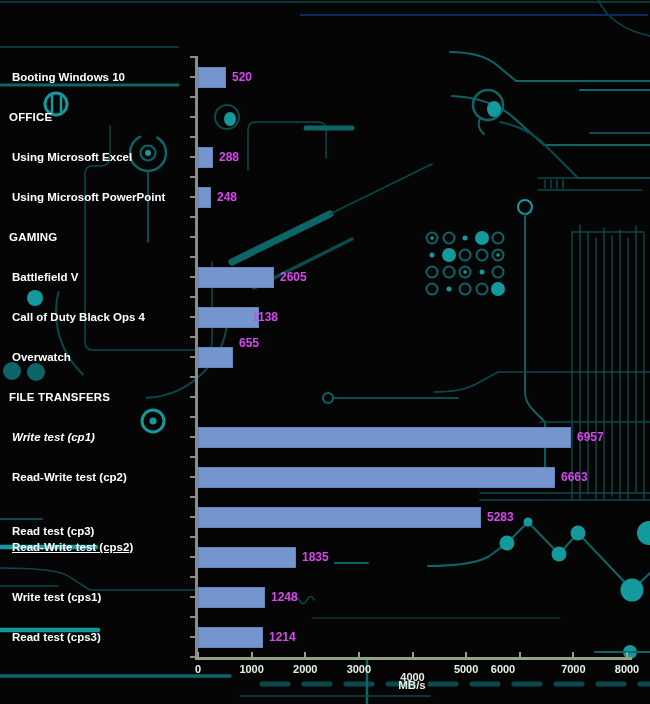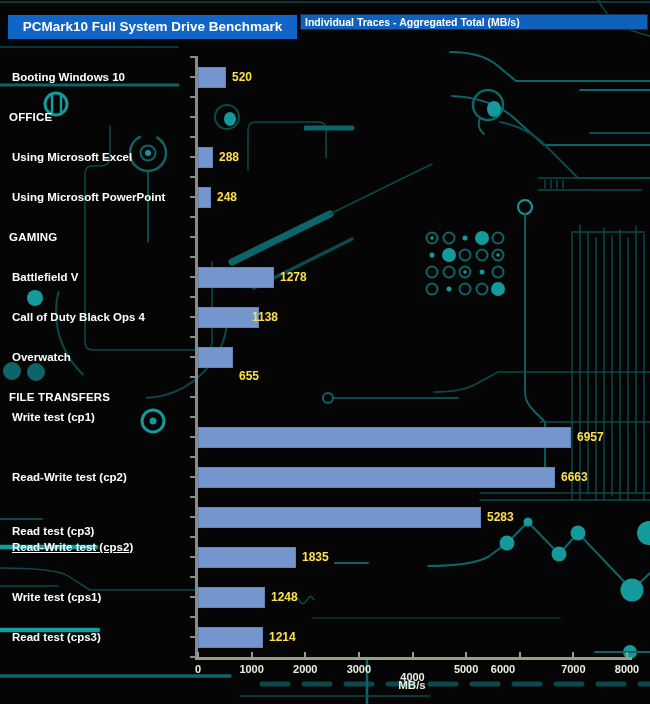--- a/index.html
+++ b/index.html
@@ -23,21 +23,21 @@
   #legend{
     position:absolute;left:300px;top:14px;width:348px;
     border:1px solid #0c2a5e;box-sizing:border-box;
   }
   .legend-top{background:var(--legend-blue-bg);color:#fff;font-size:10.5px;line-height:13px;padding:1px 0 0 4px;white-space:nowrap;}
   .legend-bottom{background:var(--legend-white-bg);color:#000;font-size:10.5px;line-height:13px;padding:1px 0 0 4px;white-space:nowrap;}
 
   .row-label{position:absolute;left:12px;height:21px;line-height:21px;font-size:11.5px;color:var(--label-text);white-space:nowrap;}
   .row-label.group{left:9px;letter-spacing:.2px;}
   .bar{position:absolute;height:21px;background:var(--bar-fill);border:1px solid var(--bar-edge);box-sizing:border-box;}
-  .bar-value{position:absolute;height:21px;line-height:21px;font-size:12px;color:#fde047;white-space:nowrap;}
+  .bar-value{position:absolute;height:21px;line-height:21px;font-size:12px;color:#d946ef;white-space:nowrap;}
 
   #vaxis{position:absolute;left:195px;top:56px;width:3px;height:604px;background:var(--axis-gray);}
   .vtick{position:absolute;left:190px;width:5px;height:2px;background:var(--axis-gray);}
   #haxis{position:absolute;left:195px;top:657px;width:437px;height:3px;background:var(--axis-sage);}
   .xtick{position:absolute;top:652px;width:2px;height:5px;background:var(--axis-sage);}
   .xtick-label{position:absolute;top:663px;transform:translateX(-50%);font-size:11px;color:var(--tick-text);}
   #xlabel{position:absolute;top:679px;left:412px;transform:translateX(-50%);font-size:11.5px;color:var(--tick-text);}
 </style>
 </head>
 <body>
@@ -153,29 +153,29 @@
       <div class="row-label group" style="top: 107px;">OFFICE</div>
       <div class="row-label" style="top: 147px;">Using Microsoft Excel</div>
       <div class="bar" style="left: 198px; top: 147px; width: 15px;"></div>
       <div class="bar-value" style="left: 219px; top: 147px;">288</div>
       <div class="row-label" style="top: 187px;">Using Microsoft PowerPoint</div>
       <div class="bar" style="left: 198px; top: 187px; width: 13px;"></div>
       <div class="bar-value" style="left: 217px; top: 187px;">248</div>
       <div class="row-label group" style="top: 227px;">GAMING</div>
       <div class="row-label" style="top: 267px;">Battlefield V</div>
       <div class="bar" style="left: 198px; top: 267px; width: 76px;"></div>
-      <div class="bar-value" style="left: 280px; top: 267px;">1278</div>
+      <div class="bar-value" style="left: 280px; top: 267px;">2605</div>
       <div class="row-label" style="top: 307px;">Call of Duty Black Ops 4</div>
       <div class="bar" style="left: 198px; top: 307px; width: 61px;"></div>
       <div class="bar-value" style="left: 252px; top: 307px;">1138</div>
       <div class="row-label" style="top: 347px;">Overwatch</div>
       <div class="bar" style="left: 198px; top: 347px; width: 35px;"></div>
-      <div class="bar-value" style="left: 239px; top: 366px;">655</div>
+      <div class="bar-value" style="left: 239px; top: 333px;">655</div>
       <div class="row-label group" style="top: 387px;">FILE TRANSFERS</div>
-      <div class="row-label" style="top: 407px;">Write test (cp1)</div>
+      <div class="row-label" style="top: 427px; font-style: italic;">Write test (cp1)</div>
       <div class="bar" style="left: 198px; top: 427px; width: 373px;"></div>
       <div class="bar-value" style="left: 577px; top: 427px;">6957</div>
       <div class="row-label" style="top: 467px;">Read-Write test (cp2)</div>
       <div class="bar" style="left: 198px; top: 467px; width: 357px;"></div>
       <div class="bar-value" style="left: 561px; top: 467px;">6663</div>
       <div class="row-label" style="top: 521px; text-align: center;">Read test (cp3)</div>
       <div class="bar" style="left: 198px; top: 507px; width: 283px;"></div>
       <div class="bar-value" style="left: 487px; top: 507px;">5283</div>
       <div class="row-label" style="top: 537px; text-decoration: underline;">Read-Write test (cps2)</div>
       <div class="bar" style="left: 198px; top: 547px; width: 98px;"></div>
@@ -238,18 +238,16 @@
       <div class="xtick-label" style="left: 466.125px;">5000</div>
       <div class="xtick" style="left: 518.75px;"></div>
       <div class="xtick-label" style="left: 503px;">6000</div>
       <div class="xtick" style="left: 572.375px;"></div>
       <div class="xtick-label" style="left: 573.375px;">7000</div>
       <div class="xtick" style="left: 626px;"></div>
       <div class="xtick-label" style="left: 627px;">8000</div>
     </div>
   <div id="xlabel">MB/s</div>
 
-  <div id="title-box">PCMark10 Full System Drive Benchmark</div>
   <div id="legend">
-    <div class="legend-top">Individual Traces - Aggregated Total (MB/s)</div>
   </div>
 
 </div>
 
 </body></html>

